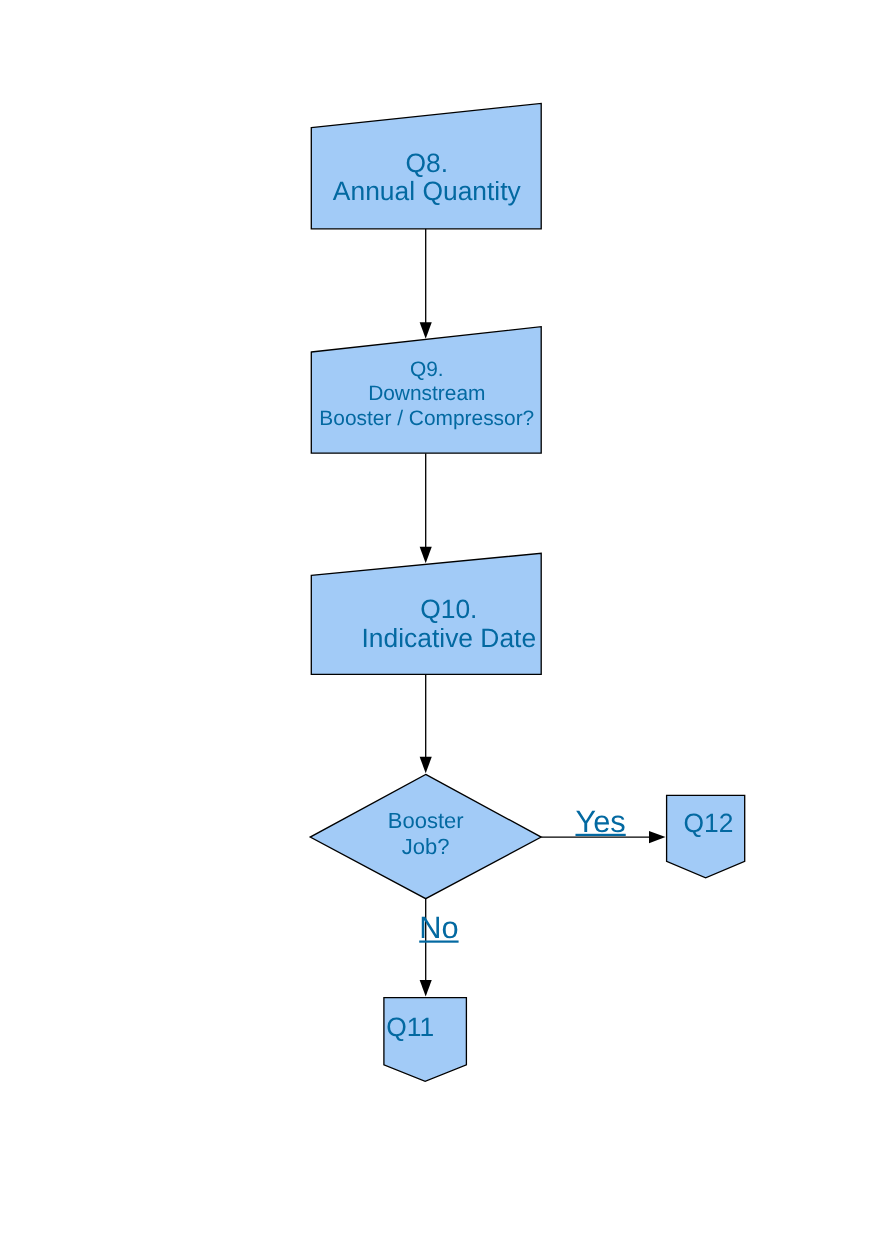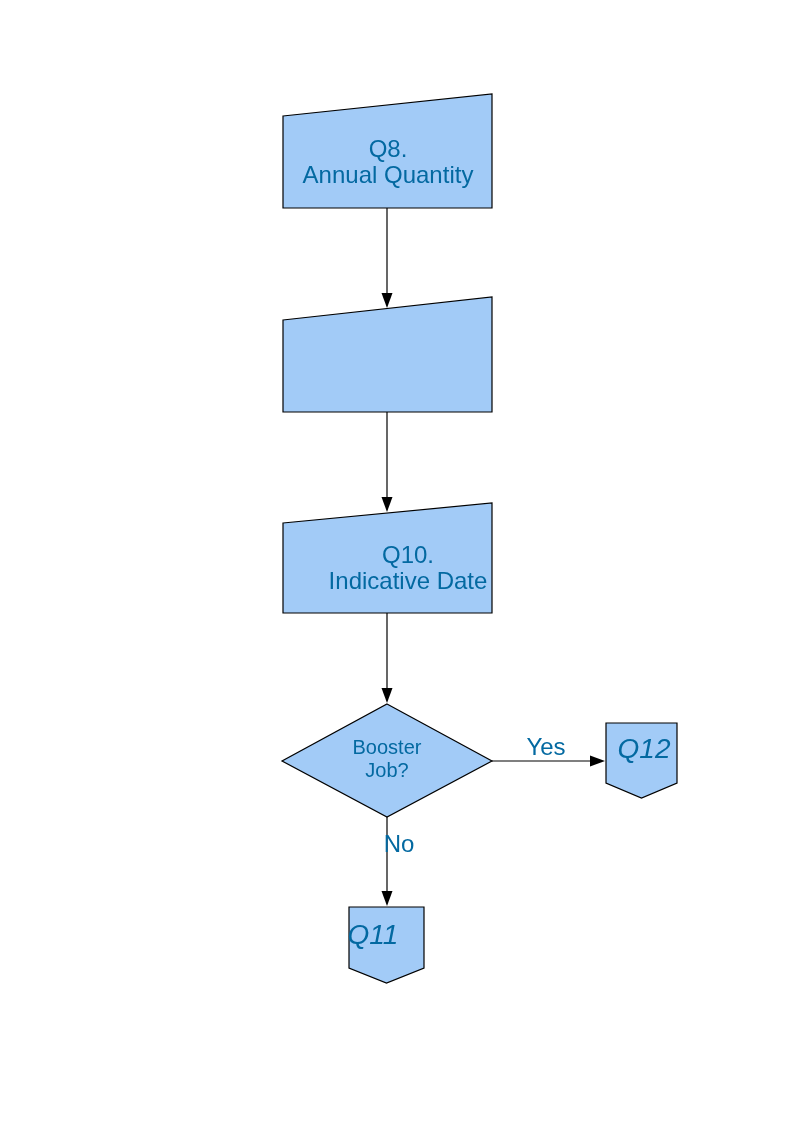--- a/index.html
+++ b/index.html
@@ -35,22 +35,22 @@
   .label {
     position: absolute;
     transform: translate(-50%, -50%);
     white-space: pre-line;
     text-align: center;
     color: #0369a1;
   }
   .lbl-large { font-size: 24px; line-height: 26px; }
   .lbl-q9    { font-size: 19px; line-height: 22px; }
   .lbl-dec   { font-size: 20px; line-height: 23px; }
-  .lbl-edge  { font-size: 24px; line-height: 24px; }
-  .lbl-conn  { font-size: 28px; line-height: 24px; font-style: italic; }
+  .lbl-edge  { font-size: 28px; line-height: 24px; text-decoration: underline; }
+  .lbl-conn  { font-size: 24px; line-height: 24px; }
 </style>
 </head>
 <body>
 
 <div class="page">
 
   <svg class="canvas" width="794" height="1123" viewBox="0 0 794 1123">
 
     <g>
       <line class="edge" x1="387" y1="208" x2="387" y2="295"></line>
@@ -80,20 +80,23 @@
 
       <polygon class="node-shape" points="606,723 677,723 677,783 641.5,798 606,783" fill="#A2CBF7"></polygon>
 
       <polygon class="node-shape" points="349,907 424,907 424,968 386.5,983 349,968" fill="#A2CBF7"></polygon>
     </g>
   </svg>
 
   <div class="label lbl-large" style="left:388px; top:162px;">Q8.
 Annual Quantity</div>
 
+  <div class="label lbl-q9" style="left:388px; top:359px;">Q9.
+Downstream
+Booster / Compressor?</div>
 
   <div class="label lbl-large" style="left:408px; top:568px;">Q10.
 Indicative Date</div>
 
   <div class="label lbl-dec" style="left:387px; top:759px;">Booster
 Job?</div>
 
   <div class="label lbl-conn" style="left:644px; top:749px;">Q12</div>
 
   <div class="label lbl-conn" style="left:373px; top:935px;">Q11</div>

